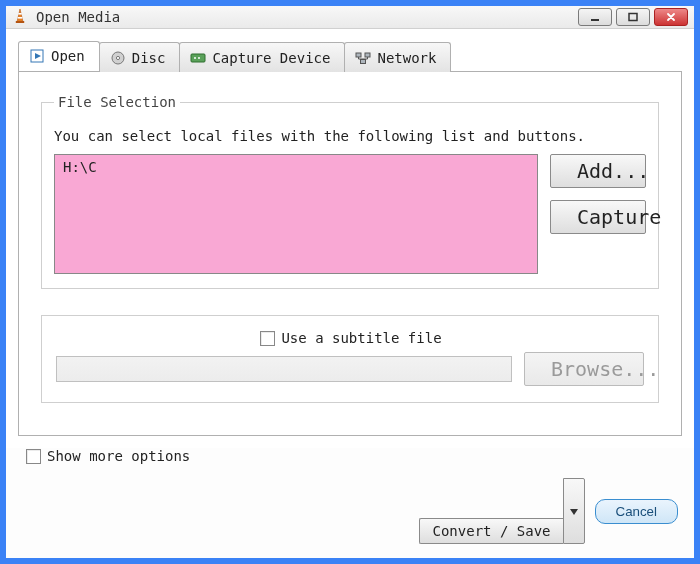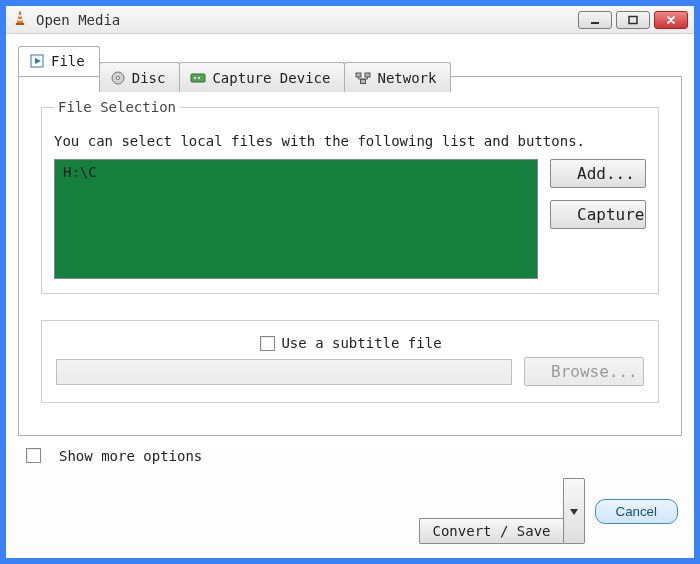--- a/index.html
+++ b/index.html
@@ -63,21 +63,21 @@
     align-items: center;
     gap: 6px;
     padding: 6px 14px 6px 10px;
     border: 1px solid #b0b0b0;
     border-bottom: none;
     background: linear-gradient(to bottom, #f7f7f7, #e3e3e3);
     margin-right: -1px;
     border-top-left-radius: 3px;
     border-top-right-radius: 3px;
     position: relative;
-    top: 16px;
+    top: 1px;
     color: #222;
   }
   .tab.active {
     background: #fff;
     border-color: #b0b0b0;
     z-index: 3;
     top: 0;
     padding-bottom: 7px;
   }
   .tab .ticon { width:16px; height:16px; display:flex; align-items:center; justify-content:center; }
@@ -99,53 +99,53 @@
   fieldset.group > legend {
     padding: 0 4px;
     color: #444;
   }
   .fs-desc { margin: 4px 0 10px 0; }
   .fs-row { display:flex; gap:12px; }
   .filelist {
     flex: 1;
     height: 120px;
     border: 1px solid #888;
-    background: #15803d;
+    background: #f9a8d4;
     padding: 4px 8px;
     overflow:auto;
     font-family: inherit;
   }
   .sidebtns { display:flex; flex-direction:column; gap:12px; width:96px; }
   .btn {
     border: 1px solid #8a8a8a;
     background: linear-gradient(to bottom, #f8f8f8, #dedede);
     padding: 4px 26px;
     text-align: center;
     border-radius: 2px;
     color:#222;
     font-family: inherit;
-    font-size:16px;
+    font-size:20px;
   }
   .btn.disabled { color:#9a9a9a; background:linear-gradient(to bottom,#f4f4f4,#e9e9e9); border-color:#bbb; }
   .sub-row { display:flex; align-items:center; gap:6px; margin: 0 0 6px 2px; justify-content: center; }
   .checkbox {
     width:15px; height:15px; border:1px solid #888; background:#fff;
     box-shadow: inset 1px 1px 0 rgba(0,0,0,.08);
   }
   .subpath-row { display:flex; gap:12px; align-items:center; padding: 0 2px 2px 2px; }
   .subpath {
     flex:1; height:26px;
     border:1px solid #c0c0c0;
     background: linear-gradient(to bottom,#f2f2f2,#ececec);
   }
   .spacer-flex { flex:1; }
   .bottombar {
     padding: 0 16px 14px 16px;
   }
-  .more-row { display:flex; align-items:flex-start; gap:18px; margin-bottom:14px; margin-left:4px;}
+  .more-row { display:flex; align-items:flex-end; gap:6px; margin-bottom:14px; margin-left:4px;}
   .action-row { display:flex; justify-content:flex-end; gap:10px; align-items:center; }
   .splitbtn {
     display:flex;
   }
   .splitbtn .main {
     border:1px solid #8a8a8a;
     background: linear-gradient(to bottom, #f8f8f8, #dedede);
     padding:4px 12px;
     border-right:none;
     border-top-left-radius:2px;
@@ -206,21 +206,21 @@
   <div class="client">
 
     <div class="tabbar">
       <div class="tab active">
         <span class="ticon">
           <svg width="14" height="14" viewBox="0 0 14 14">
               <rect x="1" y="1" width="12" height="12" fill="#fff" stroke="#3477b5"></rect>
               <polygon points="5,4 11,7 5,10" fill="#3477b5"></polygon>
             </svg>
         </span>
-        <span>File</span>
+        <span>Open</span>
       </div>
       <div class="tab">
         <span class="ticon">
           <svg width="14" height="14" viewBox="0 0 14 14">
               <circle cx="7" cy="7" r="6" fill="#d0d0d0" stroke="#777"></circle>
               <circle cx="7" cy="7" r="1.6" fill="#fff" stroke="#777"></circle>
             </svg>
         </span>
         <span>Disc</span>
       </div>

